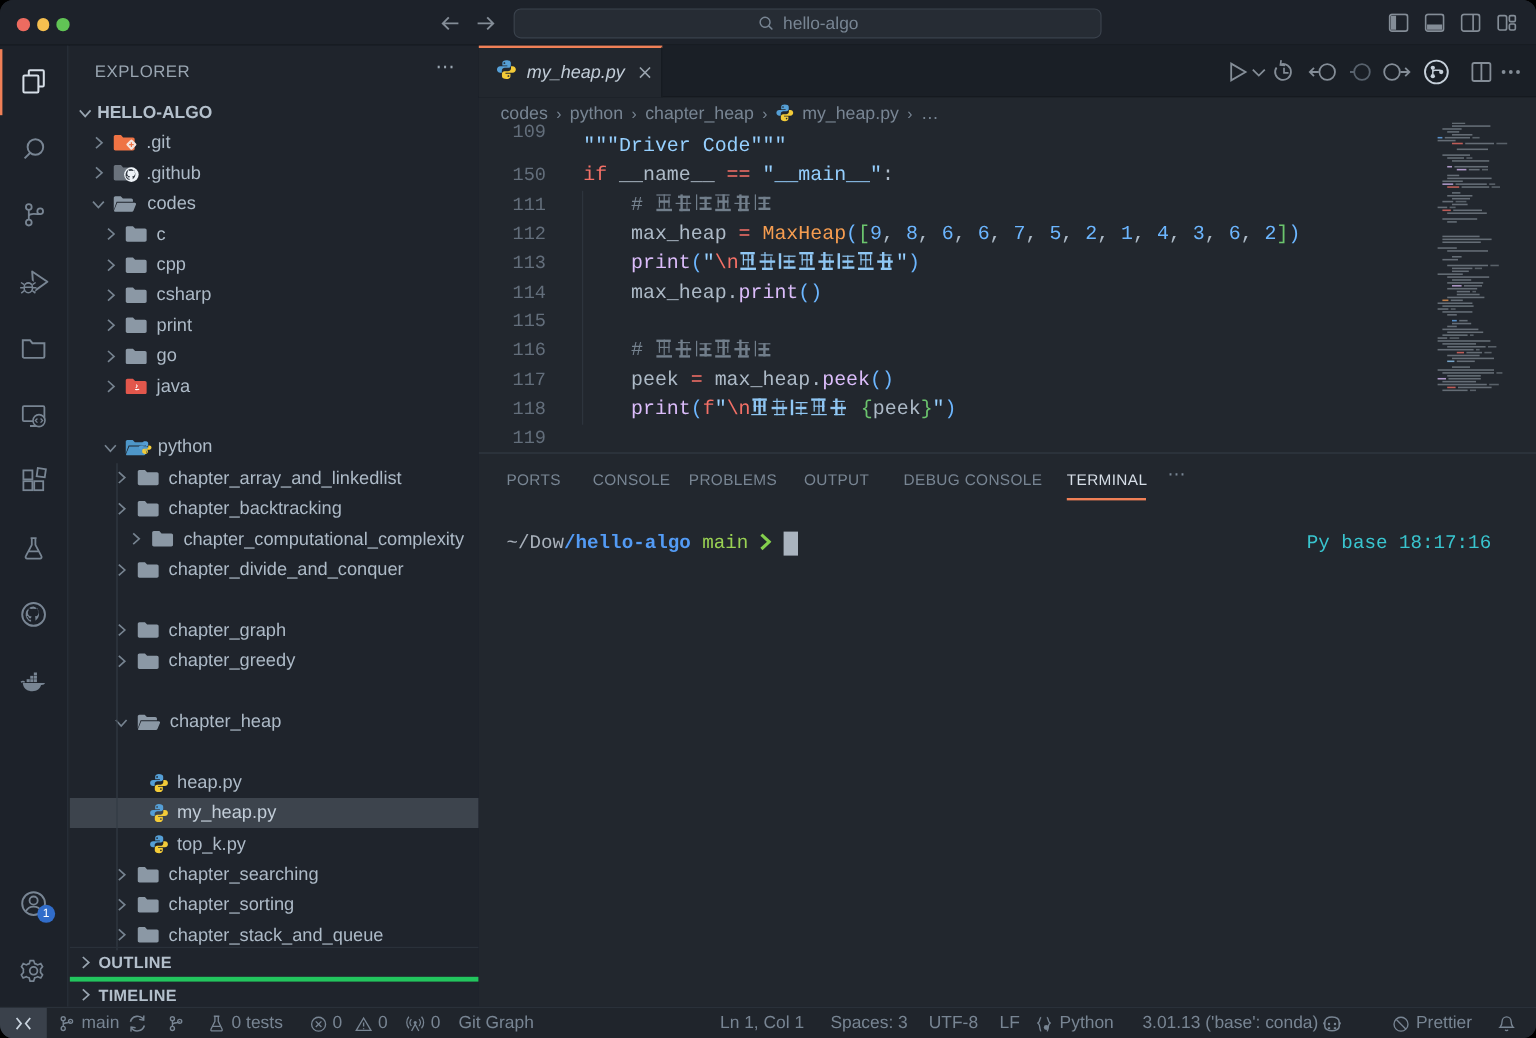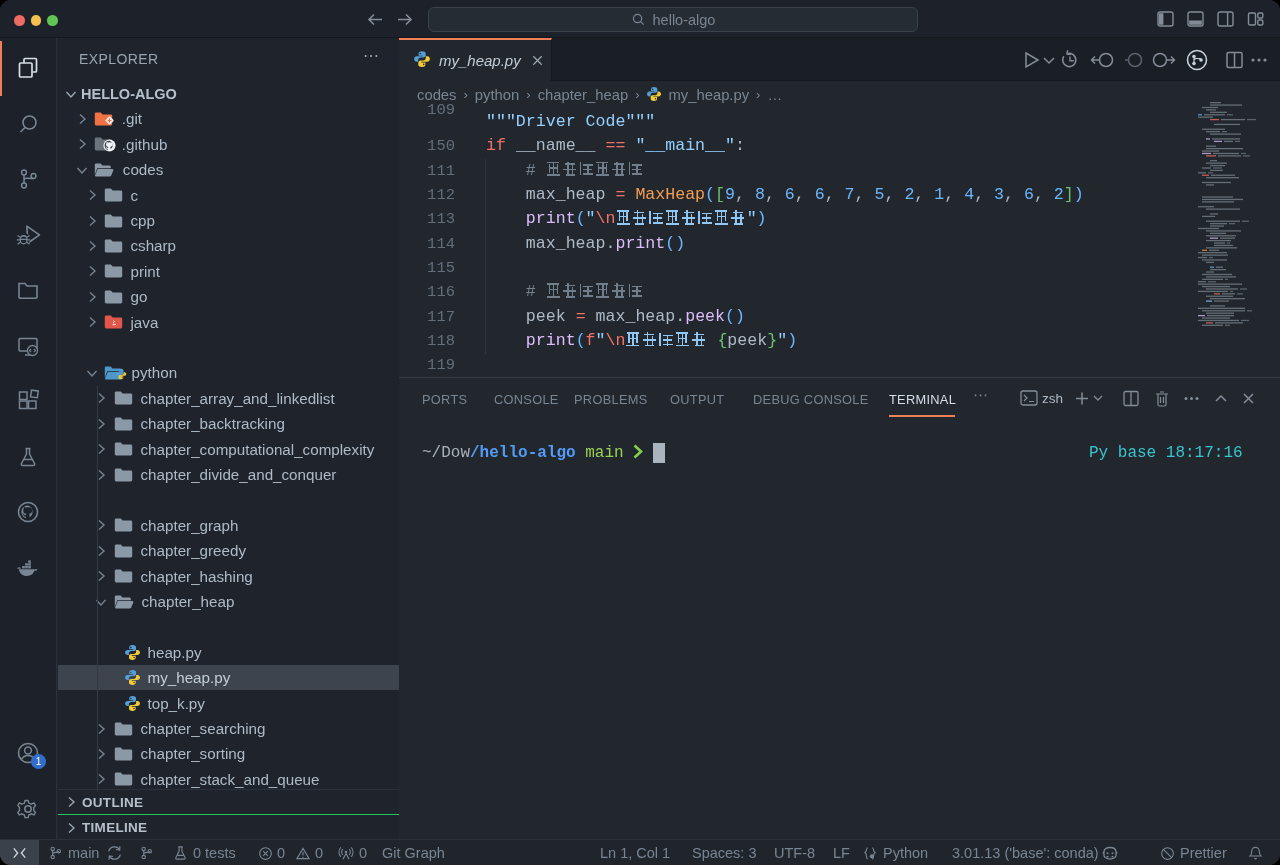--- a/index.html
+++ b/index.html
@@ -263,21 +263,21 @@
         <span style="width:35px;flex:none"></span>
         <svg width="16" height="16" viewBox="0 0 16 16">
           <path d="M6 3.5 L11 8 L6 12.5" fill="none" stroke="#768390" stroke-width="1.4"></path>
         </svg>
         <span style="width:5px;flex:none"></span>
         <svg width="19" height="16" viewBox="0 0 19 16">
           <path d="M0.8 3 C0.8 2.2 1.4 1.6 2.2 1.6 H6.8 L8.6 3.5 H16.8 C17.6 3.5 18.2 4.1 18.2 4.9 V13 C18.2 13.8 17.6 14.4 16.8 14.4 H2.2 C1.4 14.4 0.8 13.8 0.8 13 Z" fill="#8b98a5"></path>
         </svg>
         <span style="margin-left:7.5px;color:#adbac7">chapter_backtracking</span>
       </div>
-      <div class="trow" style="top:398.5px;">
+      <div class="trow" style="top:398.5px;justify-content:center;">
         <span style="width:35px;flex:none"></span>
         <svg width="16" height="16" viewBox="0 0 16 16">
           <path d="M6 3.5 L11 8 L6 12.5" fill="none" stroke="#768390" stroke-width="1.4"></path>
         </svg>
         <span style="width:5px;flex:none"></span>
         <svg width="19" height="16" viewBox="0 0 19 16">
           <path d="M0.8 3 C0.8 2.2 1.4 1.6 2.2 1.6 H6.8 L8.6 3.5 H16.8 C17.6 3.5 18.2 4.1 18.2 4.9 V13 C18.2 13.8 17.6 14.4 16.8 14.4 H2.2 C1.4 14.4 0.8 13.8 0.8 13 Z" fill="#8b98a5"></path>
         </svg>
         <span style="margin-left:7.5px;color:#adbac7">chapter_computational_complexity</span>
       </div>
@@ -306,31 +306,20 @@
       <div class="trow" style="top:500.1px;">
         <span style="width:35px;flex:none"></span>
         <svg width="16" height="16" viewBox="0 0 16 16">
           <path d="M6 3.5 L11 8 L6 12.5" fill="none" stroke="#768390" stroke-width="1.4"></path>
         </svg>
         <span style="width:5px;flex:none"></span>
         <svg width="19" height="16" viewBox="0 0 19 16">
           <path d="M0.8 3 C0.8 2.2 1.4 1.6 2.2 1.6 H6.8 L8.6 3.5 H16.8 C17.6 3.5 18.2 4.1 18.2 4.9 V13 C18.2 13.8 17.6 14.4 16.8 14.4 H2.2 C1.4 14.4 0.8 13.8 0.8 13 Z" fill="#8b98a5"></path>
         </svg>
         <span style="margin-left:7.5px;color:#adbac7">chapter_greedy</span>
-      </div>
-      <div class="trow" style="top:525.5px;">
-        <span style="width:35px;flex:none"></span>
-        <svg width="16" height="16" viewBox="0 0 16 16">
-          <path d="M6 3.5 L11 8 L6 12.5" fill="none" stroke="#768390" stroke-width="1.4"></path>
-        </svg>
-        <span style="width:5px;flex:none"></span>
-        <svg width="19" height="16" viewBox="0 0 19 16">
-          <path d="M0.8 3 C0.8 2.2 1.4 1.6 2.2 1.6 H6.8 L8.6 3.5 H16.8 C17.6 3.5 18.2 4.1 18.2 4.9 V13 C18.2 13.8 17.6 14.4 16.8 14.4 H2.2 C1.4 14.4 0.8 13.8 0.8 13 Z" fill="#8b98a5"></path>
-        </svg>
-        <span style="margin-left:7.5px;color:#adbac7">chapter_hashing</span>
       </div>
       <div class="trow" style="top:550.9px;">
         <span style="width:35px;flex:none"></span>
         <svg width="16" height="16" viewBox="0 0 16 16">
           <path d="M6 3.5 L11 8 L6 12.5" fill="none" stroke="#768390" stroke-width="1.4" transform="rotate(90 8 8)"></path>
         </svg>
         <span style="width:5px;flex:none"></span>
         <svg width="20" height="16" viewBox="0 0 20 16">
 <path d="M0.8 3 C0.8 2.2 1.4 1.6 2.2 1.6 H6.6 L8.4 3.5 H15.4 C16.2 3.5 16.8 4.1 16.8 4.9 V6.2 H3.2 L0.8 13 Z" fill="#8b98a5"></path>
 <path d="M3.7 7 H18.3 C19.1 7 19.6 7.8 19.3 8.5 L17.2 13.6 C17 14.1 16.5 14.4 16 14.4 H1.8 C1.2 14.4 0.9 13.9 1.1 13.3 Z" fill="#8b98a5"></path>
@@ -398,21 +387,21 @@
         <span style="margin-left:7.5px;color:#adbac7">chapter_stack_and_queue</span>
       </div>
       <span class="abs" style="left:39px;top:348px;width:1px;height:406px;background:#323a44"></span>
       <div class="trow" style="top:751px;border-top:1px solid #2a313a">
         <span style="width:5px;flex:none"></span>
         <svg width="16" height="16" viewBox="0 0 16 16">
           <path d="M6 3.5 L11 8 L6 12.5" fill="none" stroke="#99a5b1" stroke-width="1.4"></path>
         </svg>
         <span style="margin-left:3px;font-weight:bold;font-size:13.5px;color:#b4c0cc;letter-spacing:.3px">OUTLINE</span>
       </div>
-      <div class="trow" style="top:776.4px;border-top:1px solid #22c55e">
+      <div class="trow" style="top:776.4px;border-top:4px solid #22c55e">
         <span style="width:5px;flex:none"></span>
         <svg width="16" height="16" viewBox="0 0 16 16">
           <path d="M6 3.5 L11 8 L6 12.5" fill="none" stroke="#99a5b1" stroke-width="1.4"></path>
         </svg>
         <span style="margin-left:3px;font-weight:bold;font-size:13.5px;color:#b4c0cc;letter-spacing:.3px">TIMELINE</span>
       </div>
     </div>
 <div class="abs" style="left:399px;top:38px;width:881px;height:801px;background:#22272e">
       <div class="abs" style="left:0;top:0;width:881px;height:43px;background:#1a1f26;border-bottom:1px solid #15191f"></div>
       <div class="abs" style="left:0;top:0;width:153px;height:43px;background:#22272e;border-top:2px solid #f08057;border-right:1px solid #15191f;display:flex;align-items:center">
@@ -604,36 +593,20 @@
       </svg></div>
 <div class="abs" style="left:399px;top:377px;width:881px;height:462px;background:#22272e;border-top:1px solid #333b45">
       <span class="abs" style="left:23px;top:14px;font-size:12.8px;letter-spacing:.3px;color:#788593">PORTS</span>
       <span class="abs" style="left:95px;top:14px;font-size:12.8px;letter-spacing:.3px;color:#788593">CONSOLE</span>
       <span class="abs" style="left:175px;top:14px;font-size:12.8px;letter-spacing:.3px;color:#788593">PROBLEMS</span>
       <span class="abs" style="left:271px;top:14px;font-size:12.8px;letter-spacing:.3px;color:#788593">OUTPUT</span>
       <span class="abs" style="left:354px;top:14px;font-size:12.8px;letter-spacing:.3px;color:#788593">DEBUG CONSOLE</span>
       <span class="abs" style="left:490px;top:14px;font-size:12.8px;letter-spacing:.3px;color:#d6dee7">TERMINAL</span>
       <span class="abs" style="left:490px;top:37px;width:66px;height:1.5px;background:#f08057"></span>
       <span class="abs" style="left:574px;top:8px;color:#788593;font-size:15px;letter-spacing:1px">⋯</span>
-      <span class="abs" style="left:621px;top:10px">
-<svg width="250" height="22" viewBox="0 0 250 22">
-<rect x="1" y="3" width="16" height="14" rx="2" fill="none" stroke="#848d97" stroke-width="1.3"></rect>
-          <path d="M4 7 l3 3 -3 3 M9 13.5 h5" stroke="#848d97" stroke-width="1.2" fill="none"></path>
-<text x="22" y="15" font-size="13.5" fill="#aeb9c4" font-family="Liberation Sans">zsh</text>
-<path d="M56 10.5 h12 M62 4.5 v12" stroke="#848d97" stroke-width="1.5"></path>
-<path d="M74 8 l4 4 4-4" fill="none" stroke="#848d97" stroke-width="1.3"></path>
-<rect x="104" y="3.5" width="14" height="14" rx="1.5" fill="none" stroke="#848d97" stroke-width="1.3"></rect>
-          <path d="M111 4 v13" stroke="#848d97" stroke-width="1.3"></path>
-<path d="M136 6 h12 M138 6 v10.5 a1.5 1.5 0 0 0 1.5 1.5 h5 a1.5 1.5 0 0 0 1.5 -1.5 V6 M140 4 h4 M140.5 9 v6 M143.5 9 v6" fill="none" stroke="#848d97" stroke-width="1.2"></path>
-<circle cx="166" cy="10.5" r="1.5" fill="#848d97"></circle>
-          <circle cx="171.5" cy="10.5" r="1.5" fill="#848d97"></circle>
-          <circle cx="177" cy="10.5" r="1.5" fill="#848d97"></circle>
-<path d="M196 13 l5-5 5 5" fill="none" stroke="#848d97" stroke-width="1.5"></path>
-<path d="M224 6 l9 9 M233 6 l-9 9" stroke="#848d97" stroke-width="1.5"></path>
-</svg></span>
       <div class="abs mono" style="left:23px;top:66px;font-size:16px;white-space:pre"><span style="color:#a9b1bb">~/Dow</span><span style="color:#539bf5;font-weight:bold">/hello-algo</span><span style="color:#99d153"> main </span><svg width="10" height="15" viewBox="0 0 10 15" style="vertical-align:-2px">
           <path d="M1.5 1.5 L8 7.5 L1.5 13.5" fill="none" stroke="#84cf4d" stroke-width="2.6"></path>
         </svg></div>
       <span class="abs" style="left:254px;top:64.5px;width:11.5px;height:20.5px;background:#aab4bf"></span>
       <div class="abs mono" style="left:690px;top:66px;font-size:16px;color:#39c5cf;white-space:pre">Py base 18:17:16</div>
     </div>
 <div class="abs" style="left:0;top:839px;width:1280px;height:26px;background:#20252c;border-top:1px solid #2a313a;font-size:14.5px;color:#788593">
       <span class="abs" style="left:0;top:0;width:39px;height:26px;background:#3a414b;display:flex;align-items:center;justify-content:center">
 <svg width="13" height="14" viewBox="0 0 13 14">
           <path d="M0.8 2.4 L4.6 7 L0.8 11.6 M12.2 2.4 L8.4 7 L12.2 11.6" fill="none" stroke="#c9d4df" stroke-width="1.4"></path>

